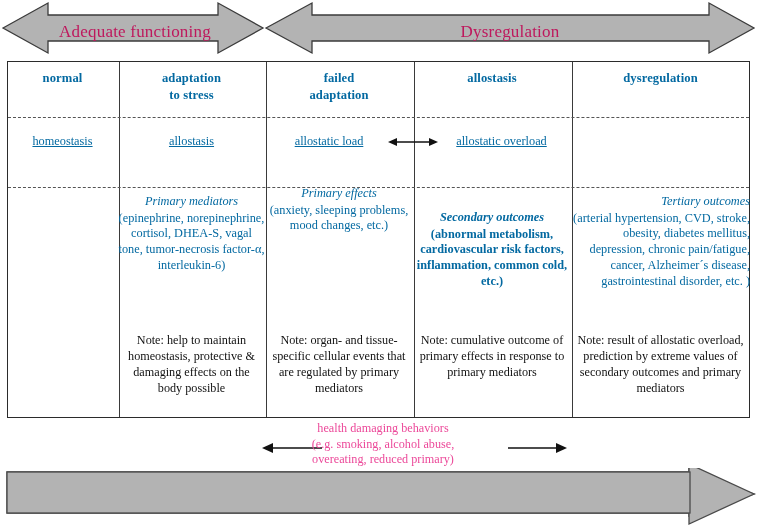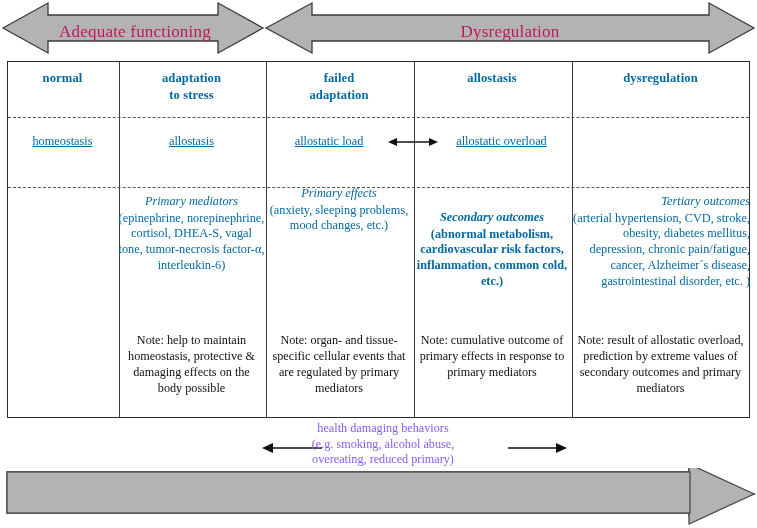--- a/index.html
+++ b/index.html
@@ -119,21 +119,21 @@
     height: 48px;
   }
   .behaviors-text {
     position: absolute;
     left: 268px;
     top: 0px;
     width: 230px;
     text-align: center;
     font-size: 12.2px;
     line-height: 1.28;
-    color: #8b5cf6;
+    color: #ec4899;
   }
 
   
   .stress-banner {
     position: absolute;
     left: 0;
     top: 468px;
     width: 757px;
     height: 60px;
   }

